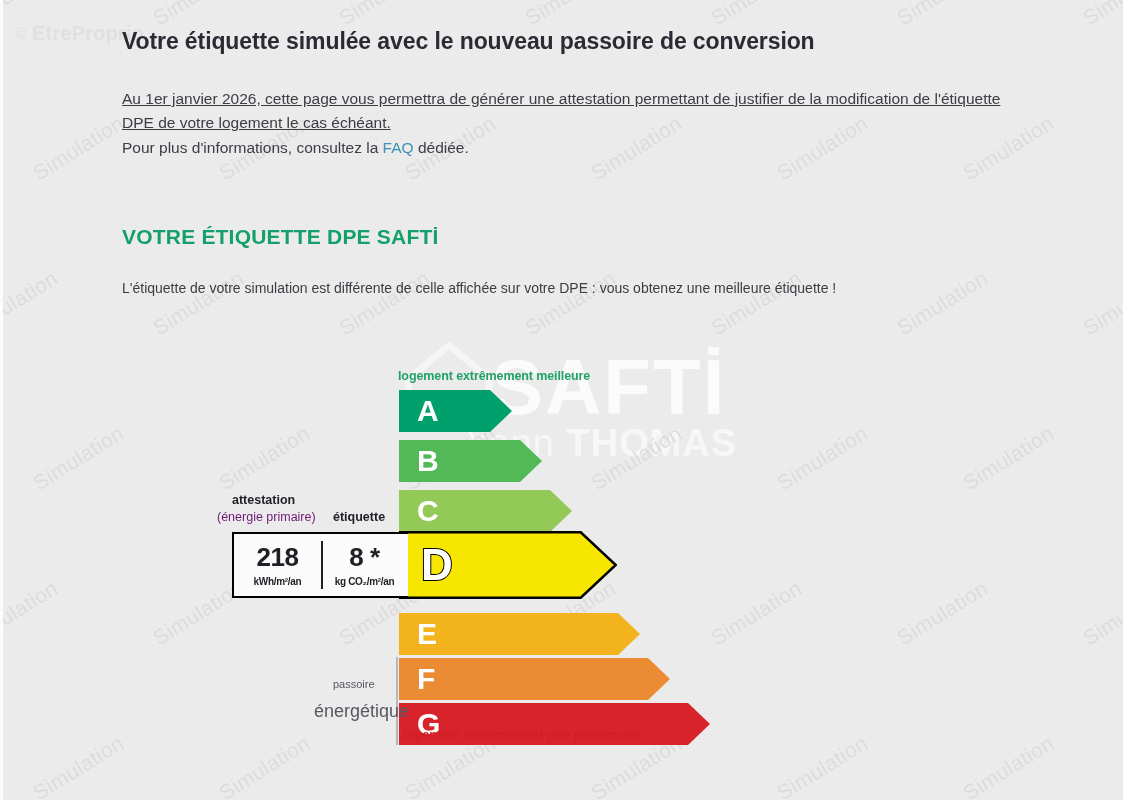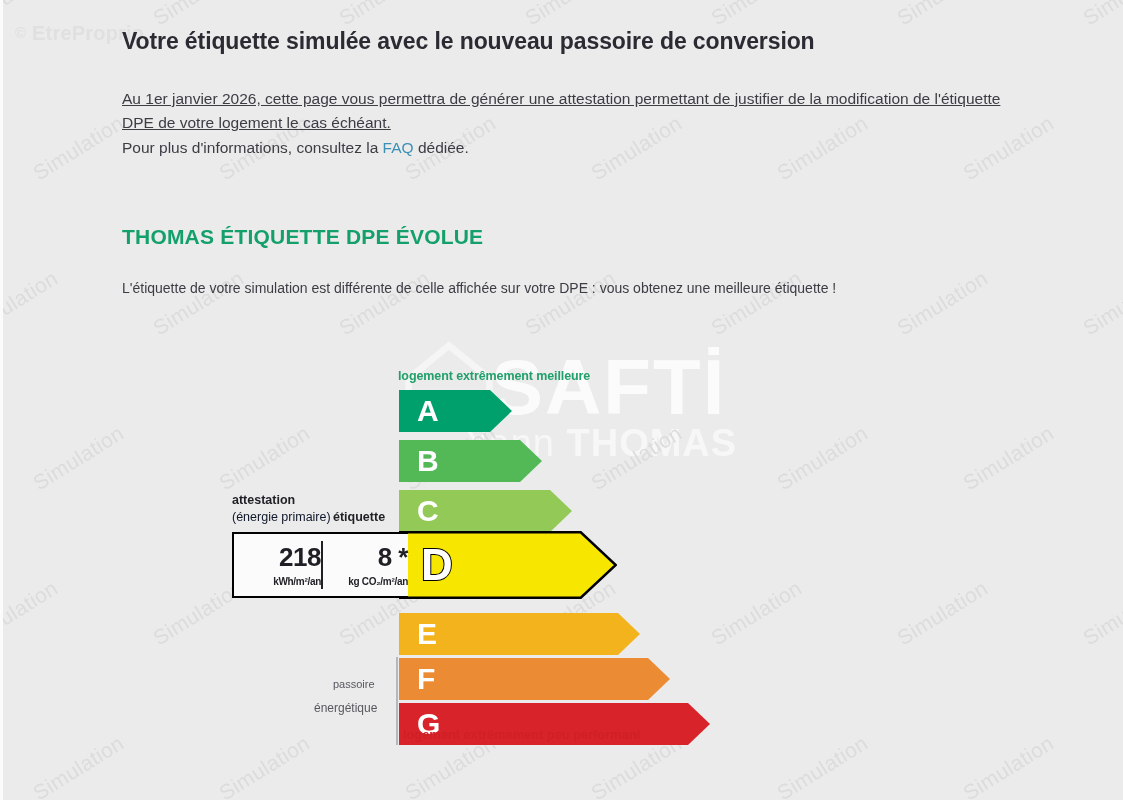--- a/index.html
+++ b/index.html
@@ -213,25 +213,25 @@
     position: absolute;
     left: 229px;
     top: 493px;
     font-size: 12.5px;
     font-weight: 700;
     color: #1f1f25;
     white-space: nowrap;
   }
   .lbl-conso2 {
     position: absolute;
-    left: 229px;
+    left: 214px;
     top: 510px;
     font-size: 12.5px;
     font-weight: 400;
-    color: #0f172a;
+    color: #701a75;
     white-space: nowrap;
   }
   .lbl-emis {
     position: absolute;
     left: 330px;
     top: 510px;
     font-size: 12.5px;
     font-weight: 700;
     color: #1f1f25;
     white-space: nowrap;
@@ -248,21 +248,21 @@
     border: 2px solid #000;
     border-right: none;
     box-sizing: border-box;
     display: flex;
   }
   .valcell {
     flex: 1 1 50%;
     position: relative;
     display: flex;
     flex-direction: column;
-    align-items: flex-end;
+    align-items: center;
     justify-content: center;
   }
   .valcell + .valcell::before {
     content: "";
     position: absolute;
     left: 0;
     top: 7px;
     bottom: 7px;
     width: 2px;
     background: #1f1f25;
@@ -297,21 +297,21 @@
     left: 330px;
     top: 678px;
     font-size: 11px;
     color: #57575f;
     white-space: nowrap;
   }
   .passoire-t2 {
     position: absolute;
     left: 311px;
     top: 701px;
-    font-size: 12px;
+    font-size: 18px;
     color: #57575f;
     white-space: nowrap;
   }
 </style>
 </head>
 <body>
 
 <div id="page">
 
   <div class="wm-layer" id="wm-layer">
@@ -373,21 +373,21 @@
     </div>
   </div>
 
   <div class="content">
     <div class="h1">Votre étiquette simulée avec le nouveau passoire de conversion</div>
 
     <div class="para" id="para1">Au 1er janvier 2026, cette page vous permettra de générer une attestation permettant de justifier de la modification de l'étiquette DPE de votre logement le cas échéant.</div>
 
     <div class="para" id="para2"><span>Pour plus d'informations, consultez la </span><a class="faq-link" href="#">FAQ</a><span> dédiée.</span></div>
 
-    <div class="h2">THOMAS ÉTIQUETTE DPE ÉVOLUE</div>
+    <div class="h2">VOTRE ÉTIQUETTE DPE SAFTİ</div>
 
     <div id="para3">L'étiquette de votre simulation est différente de celle affichée sur votre DPE : vous obtenez une meilleure étiquette !</div>
   </div>
 
   <div id="dpe">
 
     <div class="cap-top">logement extrêmement meilleure</div>
 
     <div id="bars">
         <div class="bar hit" style="left: 396px; top: 390px; width: 113px; height: 42px;">

